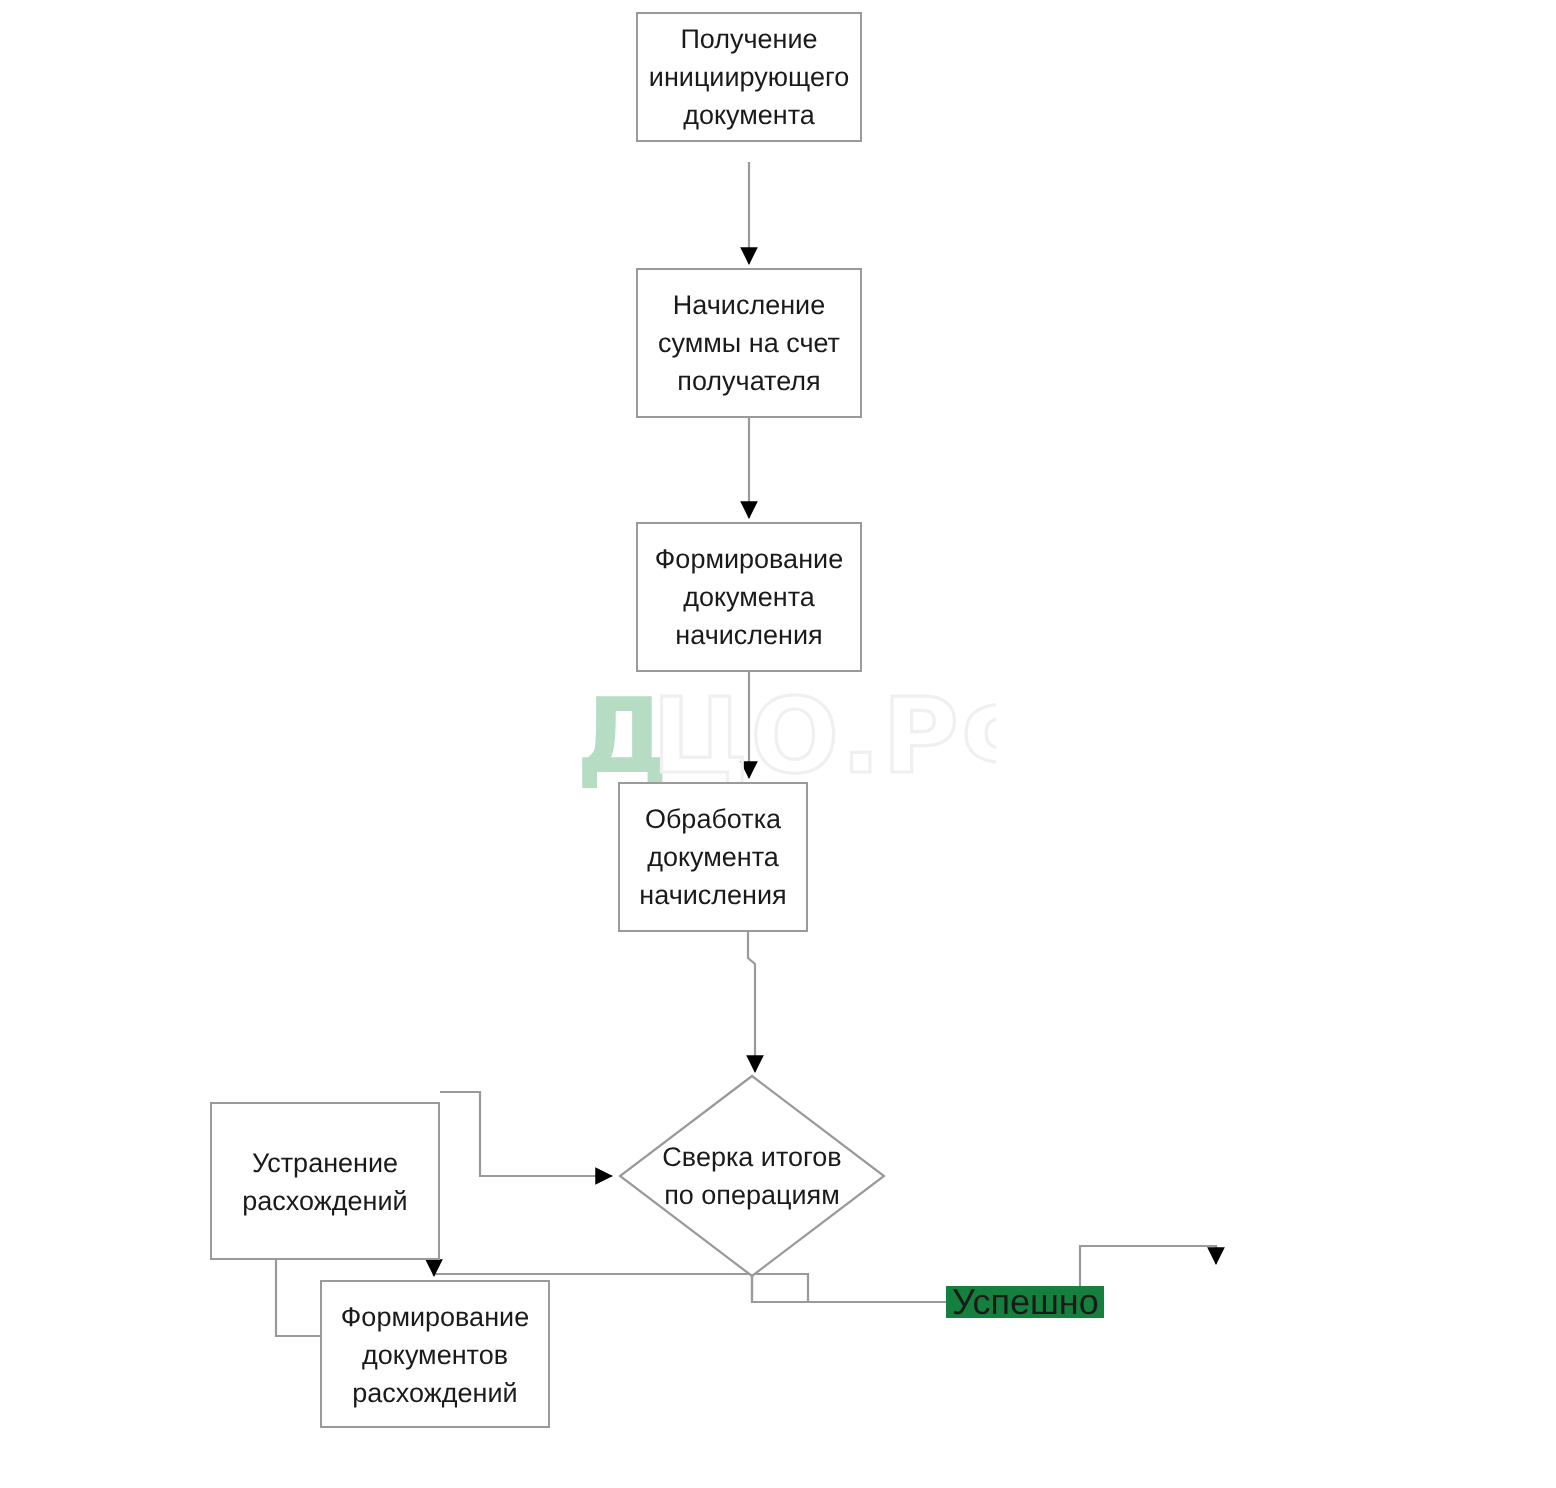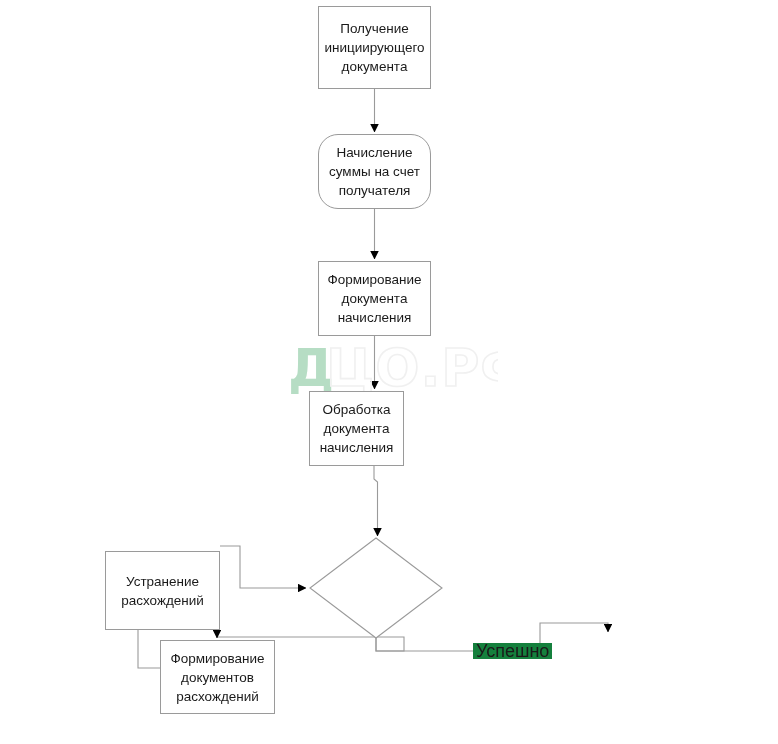--- a/index.html
+++ b/index.html
@@ -110,39 +110,41 @@
 
       <path d="M 160 668 L 138 668 L 138 600 L 163 600 L 163 592"></path>
       <path d="M 163 600 L 163 590" marker-end="url(#arrow)"></path>
 
       <path d="M 220 546 L 240 546 L 240 588 L 306 588" marker-end="url(#arrow)"></path>
 
       <path d="M 376 638 L 376 651 L 540 651 L 540 623 L 608 623 L 608 632" marker-end="url(#arrow)"></path>
     </g>
   </svg>
 
-  <div class="node-box" style="left:318px; top:6px; width:113px; height:83px;">Получение
+  <div class="node-box" style="left:318px; top:6px; width:113px; height:65px;">Получение
 инициирующего
 документа</div>
 
-  <div class="node-box" style="left:318px; top:134px; width:113px; height:75px;border-radius:20px;">Начисление
+  <div class="node-box" style="left:318px; top:134px; width:113px; height:75px;">Начисление
 суммы на счет
 получателя</div>
 
   <div class="node-box" style="left:318px; top:261px; width:113px; height:75px;">Формирование
 документа
 начисления</div>
 
   <div class="node-box" style="left:309px; top:391px; width:95px; height:75px;">Обработка
 документа
 начисления</div>
 
   <svg style="position:absolute; left:308px; top:536px; width:136px; height:104px; z-index:2;" viewBox="0 0 136 104" xmlns="http://www.w3.org/2000/svg">
     <polygon points="68,2 134,52 68,102 2,52" fill="#ffffff" stroke="#9a9a9a" stroke-width="1.1"></polygon>
   </svg>
+  <div class="node-diamond-label" style="left:310px; top:538px; width:132px; height:100px;">Сверка итогов
+по операциям</div>
 
   <div class="node-box" style="left:105px; top:511px; width:115px; height:79px;margin-top:40px;">Устранение
 расхождений</div>
 
   <div class="node-box" style="left:160px; top:640px; width:115px; height:74px;">Формирование
 документов
 расхождений</div>
 
 
   <div class="edge-label" style="left:473px; top:643px;">Успешно</div>

